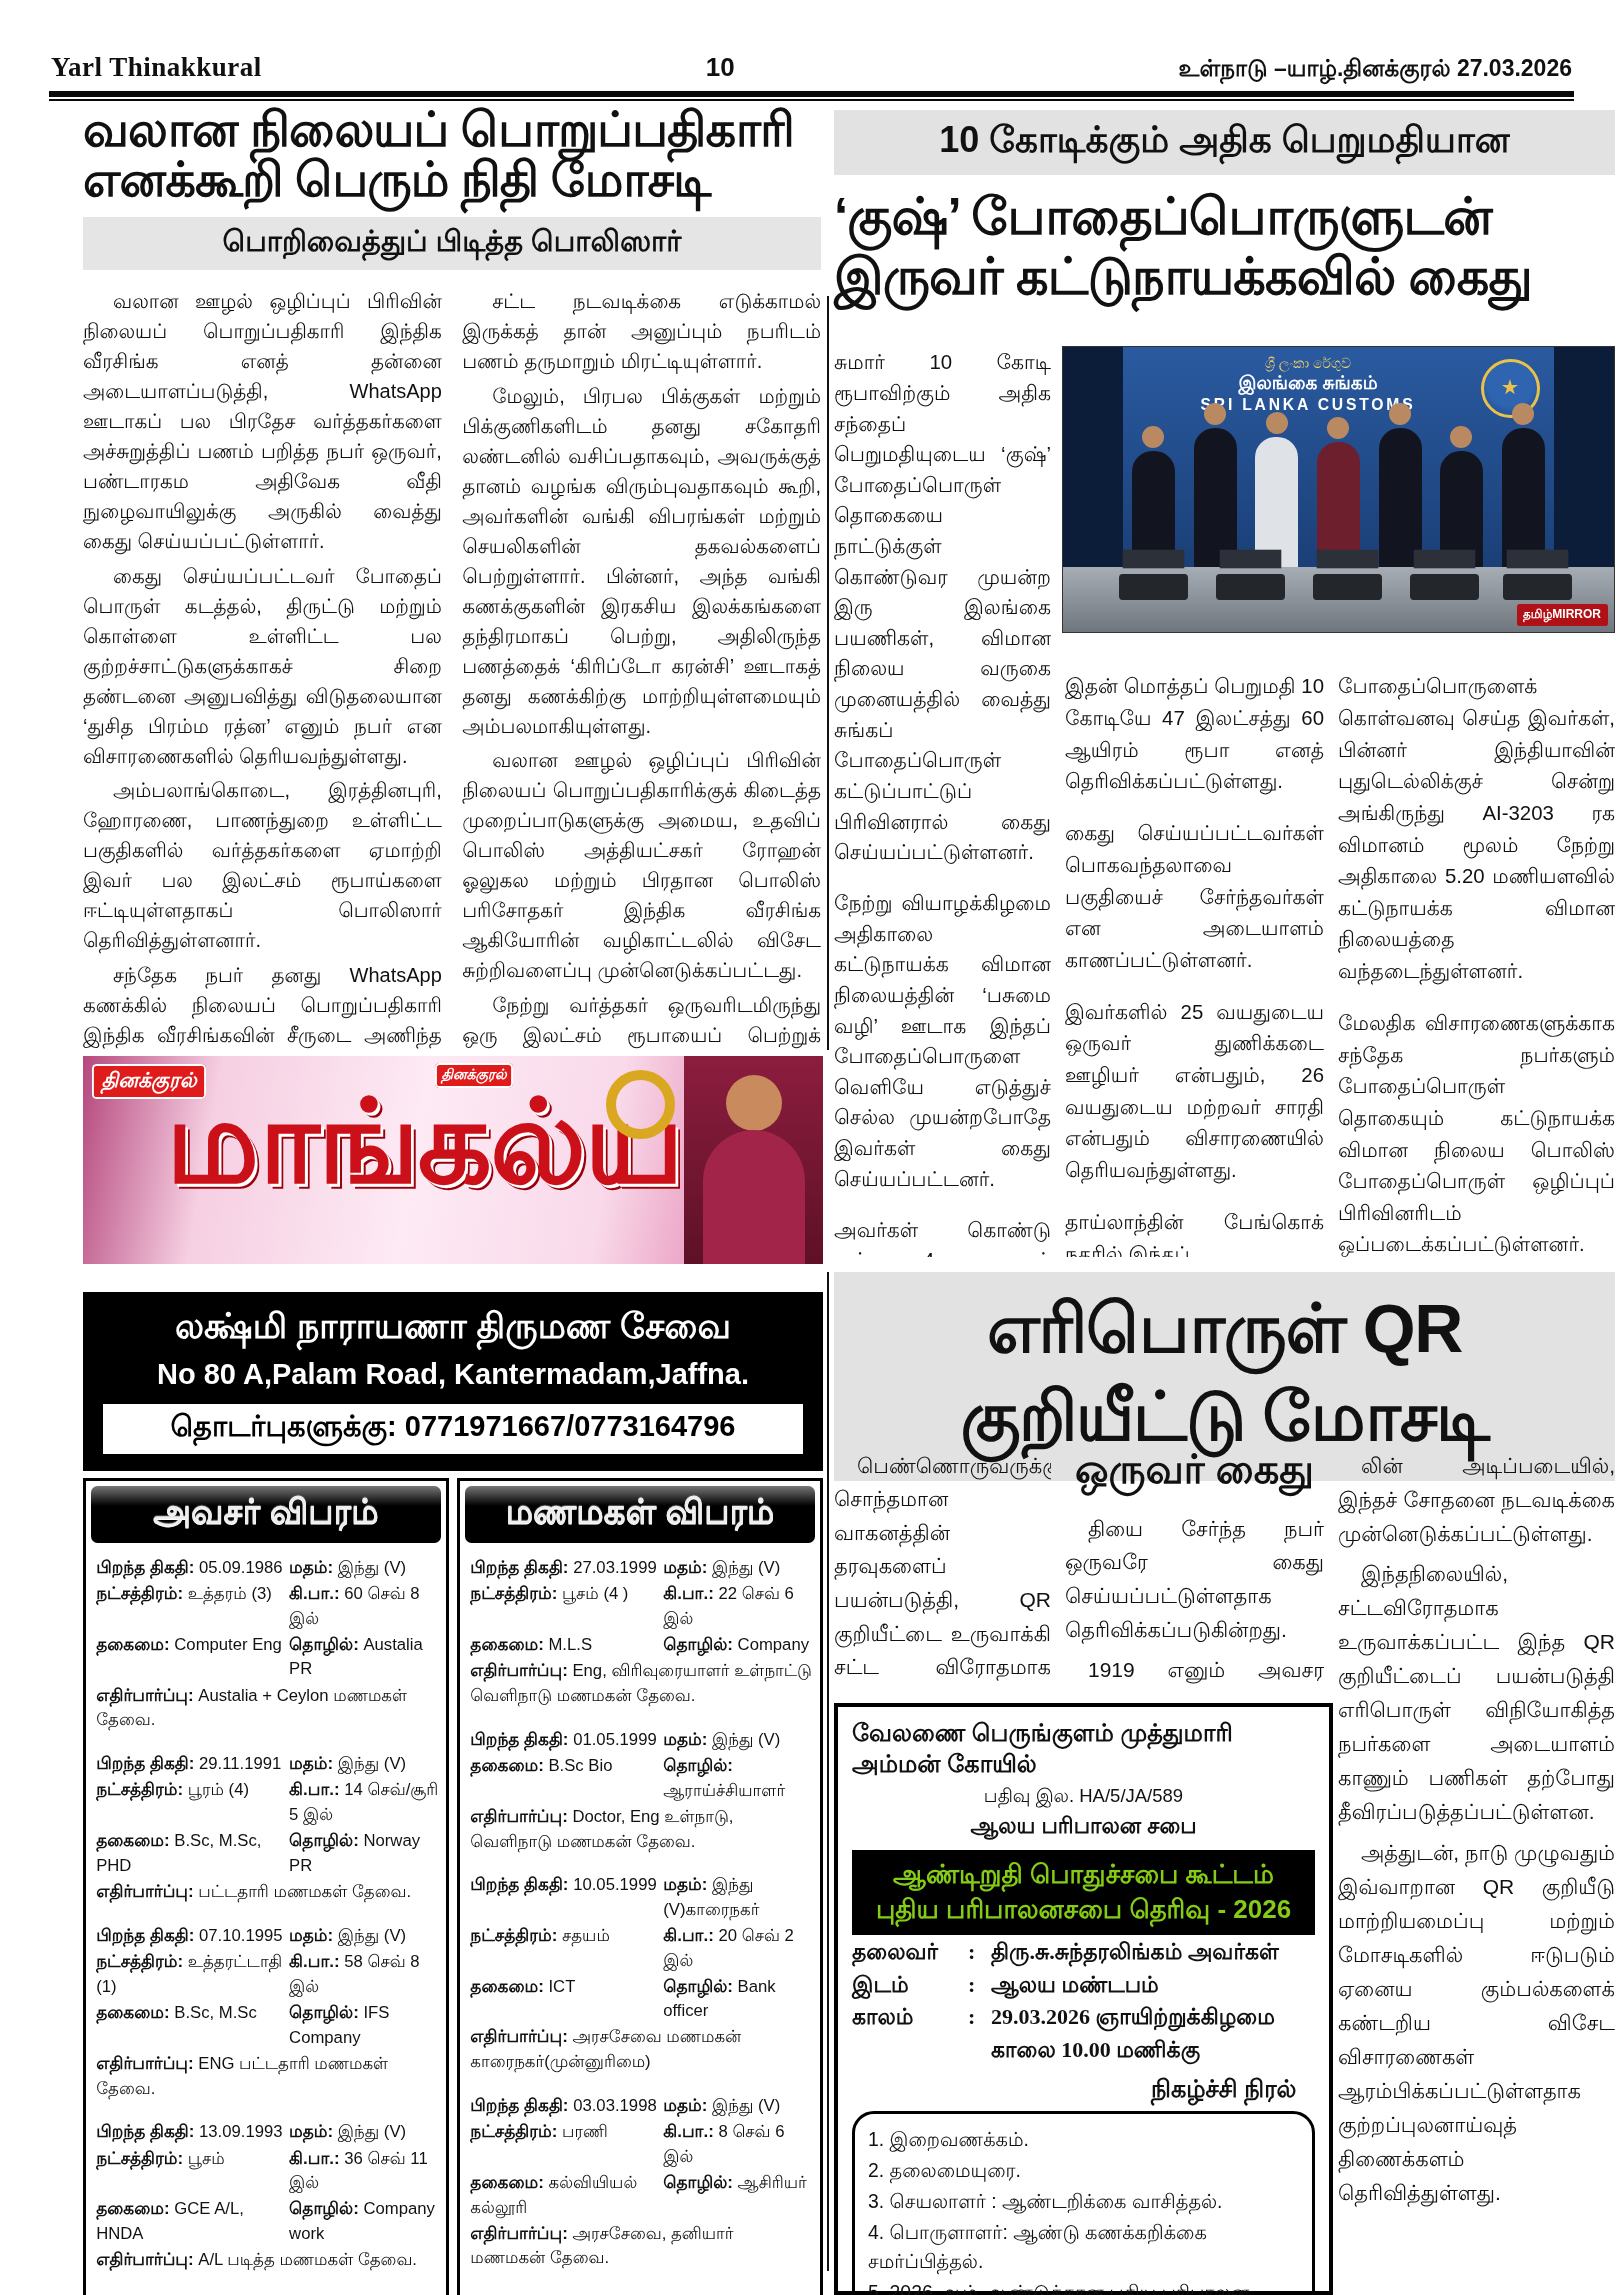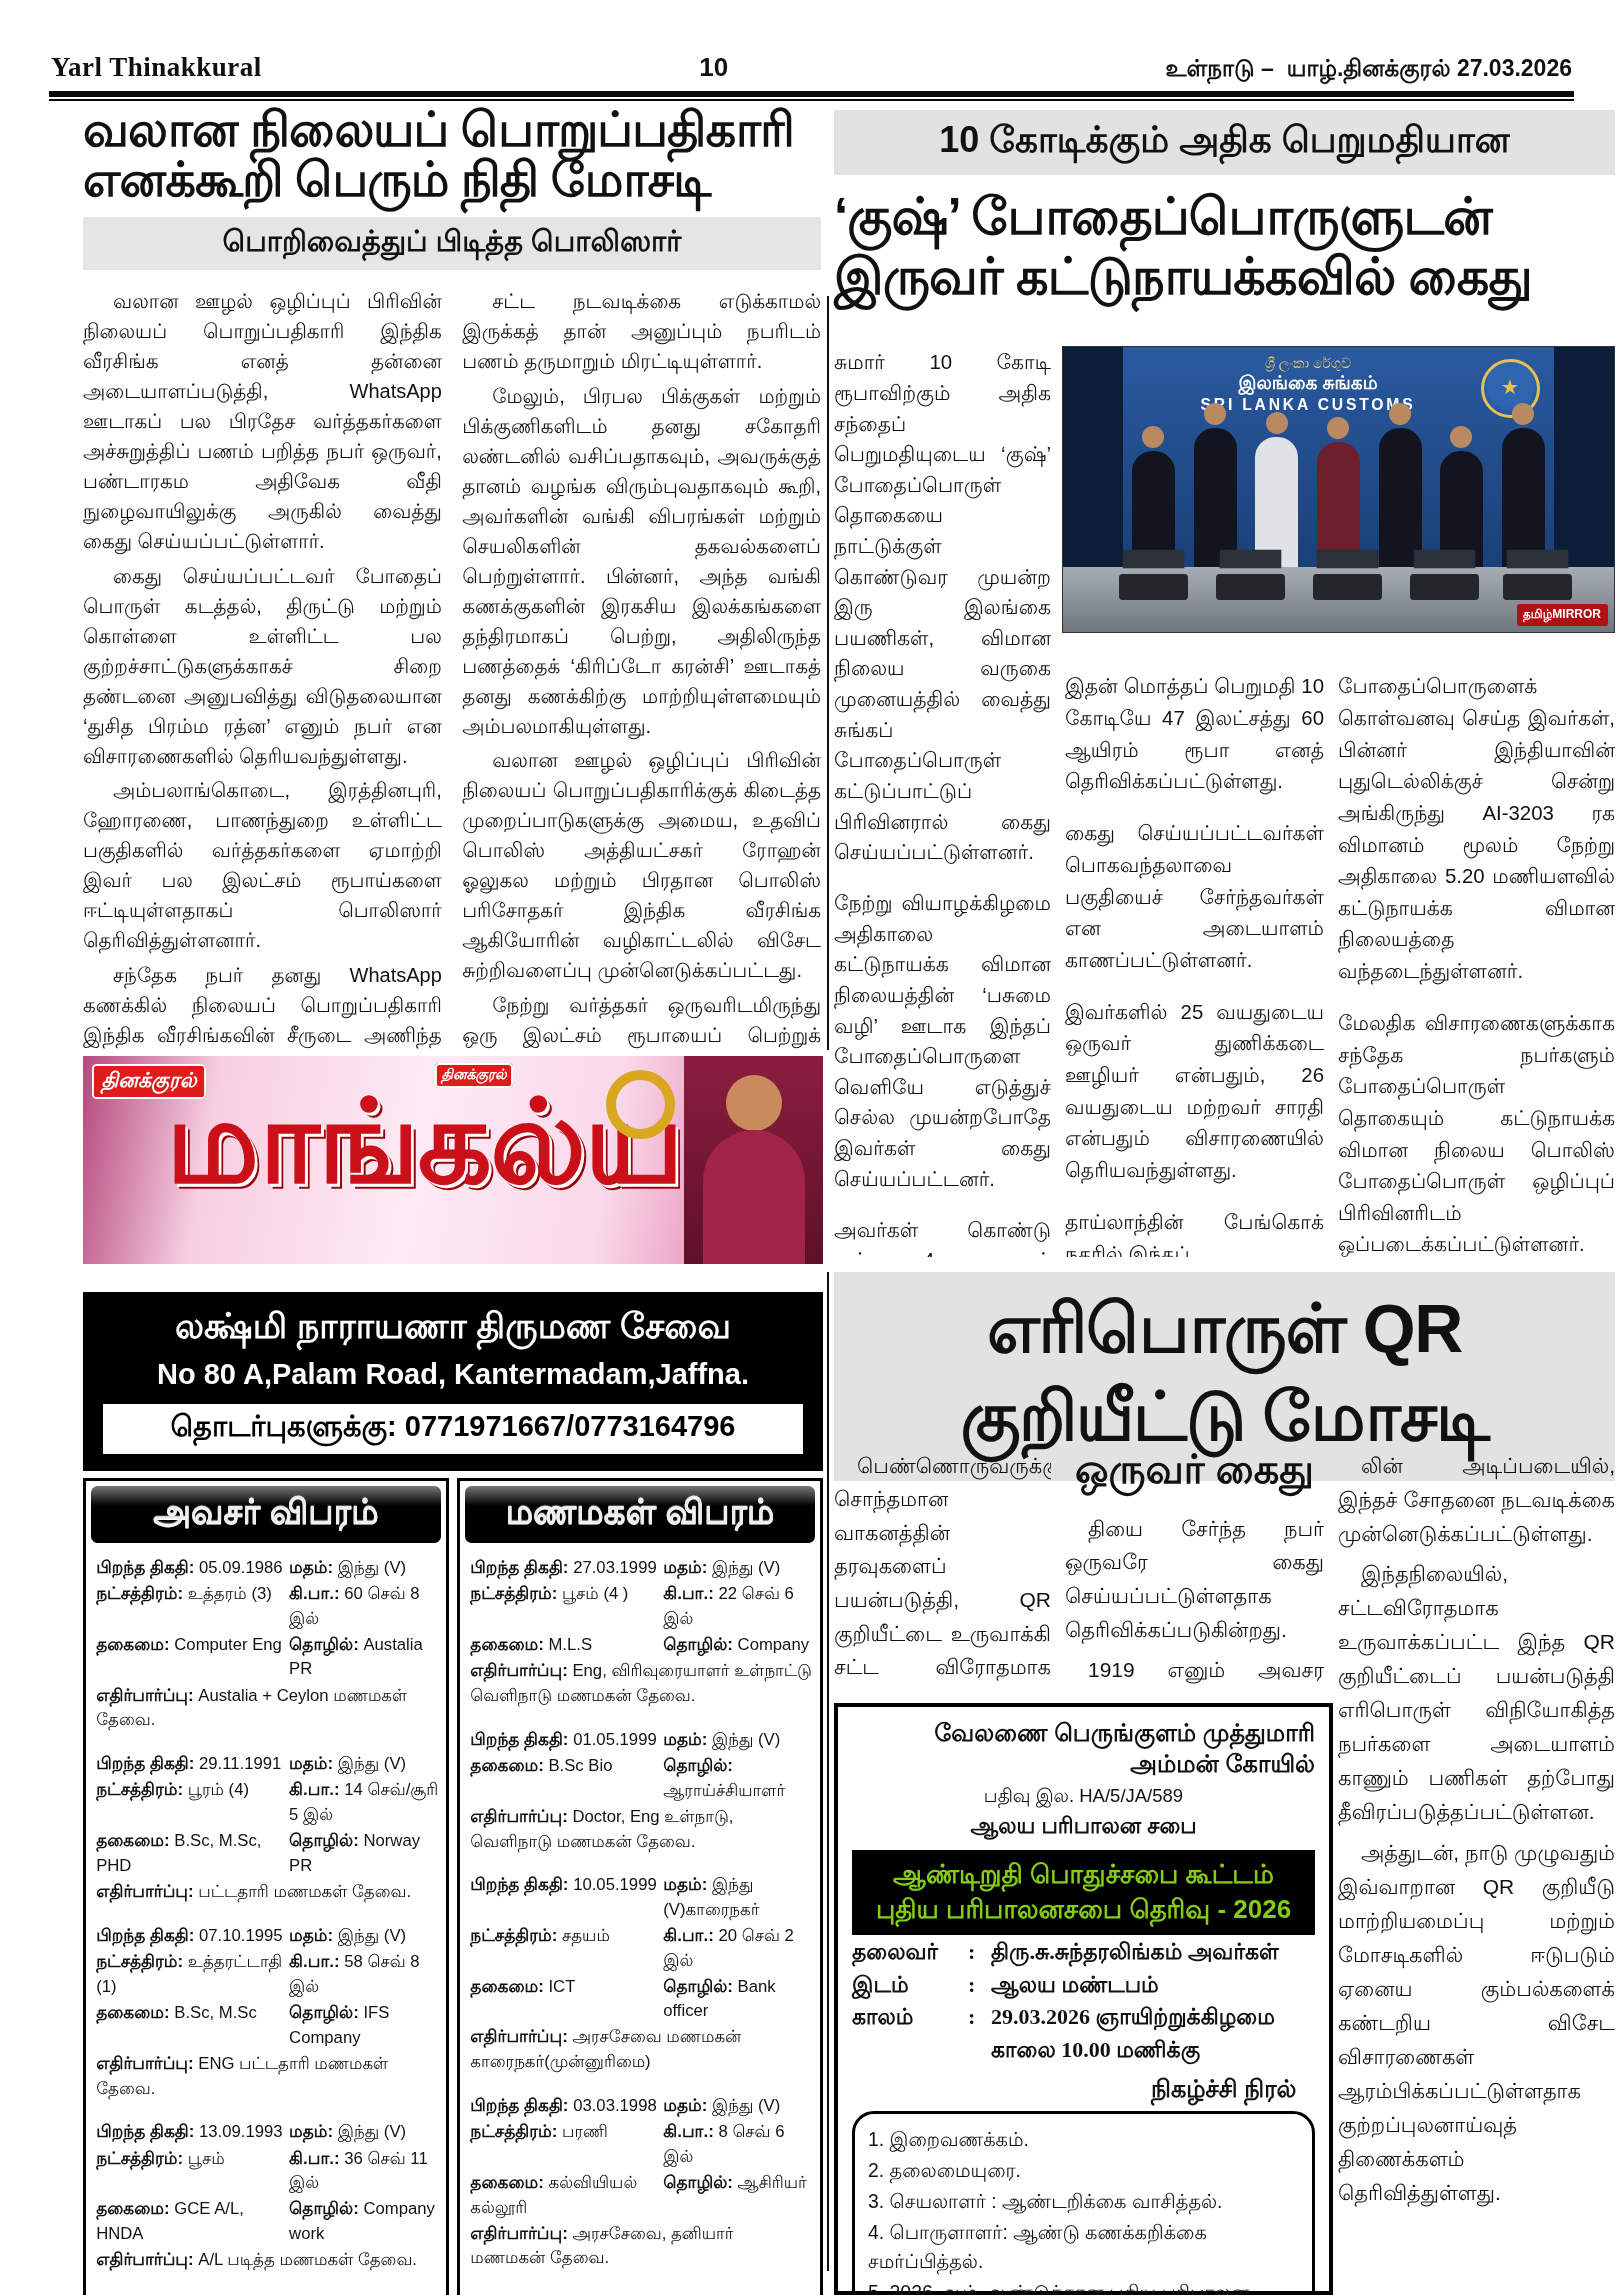--- a/index.html
+++ b/index.html
@@ -4,21 +4,21 @@
 <style>
   html,body{margin:0;padding:0;background:#888;}
   .page{position:relative;width:1623px;height:2295px;background:#ffffff;
         font-family:"Liberation Sans","DejaVu Sans",sans-serif;color:#111;overflow:hidden;}
   [data-interactable]{box-sizing:border-box;}
 
   
   .hdr{position:absolute;left:51px;right:51px;top:52px;display:flex;align-items:baseline;justify-content:space-between;}
   .hdr .mast{font-family:"Liberation Serif","DejaVu Serif",serif;font-size:27px;font-weight:700;letter-spacing:0.5px;}
   .hdr .pnum{font-size:26px;font-weight:700;}
-  .hdr .right{font-size:23px;font-weight:700;display:flex;gap:13px;}
+  .hdr .right{font-size:23px;font-weight:700;display:flex;}
   .rule-thick{position:absolute;left:49px;right:49px;top:91px;height:5.6px;background:#0a0a0a;}
   .rule-thin{position:absolute;left:49px;right:49px;top:99px;height:1.9px;background:#0a0a0a;}
 
   
   .lead{position:absolute;left:83px;top:105px;width:738px;}
   .lead h1{margin:0;font-size:48px;line-height:1.04;font-weight:800;letter-spacing:-0.9px;}
   .lead .subbar{margin-top:12px;background:#e5e5e5;padding:8.3px 0;text-align:center;font-size:29px;font-weight:800;}
   .lead .body{margin-top:15.7px;display:flex;gap:20.4px;}
   .lead .col{width:359px;font-size:20px;line-height:1.5;text-align:justify;}
   .col p{margin:0 0 4.6px 0;text-indent:30px;}
@@ -64,21 +64,21 @@
   .qr .qbody{position:absolute;left:0;top:172px;right:0;bottom:0;}
   .qr .c1{position:absolute;left:0;top:4.6px;width:217px;height:241px;font-size:21px;line-height:1.6;text-align:justify;overflow:hidden;}
   .qr .c2{position:absolute;left:231px;top:0;width:259px;height:245px;overflow:hidden;}
   .qr .c2 .sub{font-size:40px;font-weight:800;text-align:center;margin:2.8px 0 14px 0;}
   .qr .c2 p,.qr .c1 p,.qr .c3 p{margin:0 0 6.5px 0;text-indent:23px;}
   .qr .c2 .txt{font-size:21px;line-height:1.6;text-align:justify;}
   .qr .c3{position:absolute;left:504px;top:4.6px;width:277px;height:921px;font-size:21px;line-height:1.62;text-align:justify;}
 
   
   .temple{position:absolute;left:0;top:259px;width:499px;height:592px;border:4.6px solid #000;background:#fff;padding:12px 14px;}
-  .temple .t1{font-size:24px;font-weight:800;text-align:right;}
+  .temple .t1{font-size:24px;font-weight:800;text-align:left;}
   .temple .t2{font-size:18.5px;text-align:center;margin-top:3.7px;}
   .temple .t3{font-size:22px;font-weight:800;text-align:center;margin-top:4.6px;}
   .temple .band{background:#000;color:#84cc16;text-align:center;font-size:26px;font-weight:800;line-height:1.35;padding:7.4px 3.7px;margin-top:8.3px;}
   .temple .rows{font-size:22px;font-family:Liberation Serif, serif;}
   .temple .trow{display:flex;margin:4.6px 0;}
   .temple .tl{width:116px;font-weight:800;}
   .temple .tc{width:23px;font-weight:800;}
   .temple .tv{flex:1;font-weight:800;}
   .temple .tv2{margin-left:139px;font-weight:800;}
   .temple .agtitle{text-align:right;font-size:24px;font-weight:800;margin:10.2px 18.5px 4.6px 0;}

